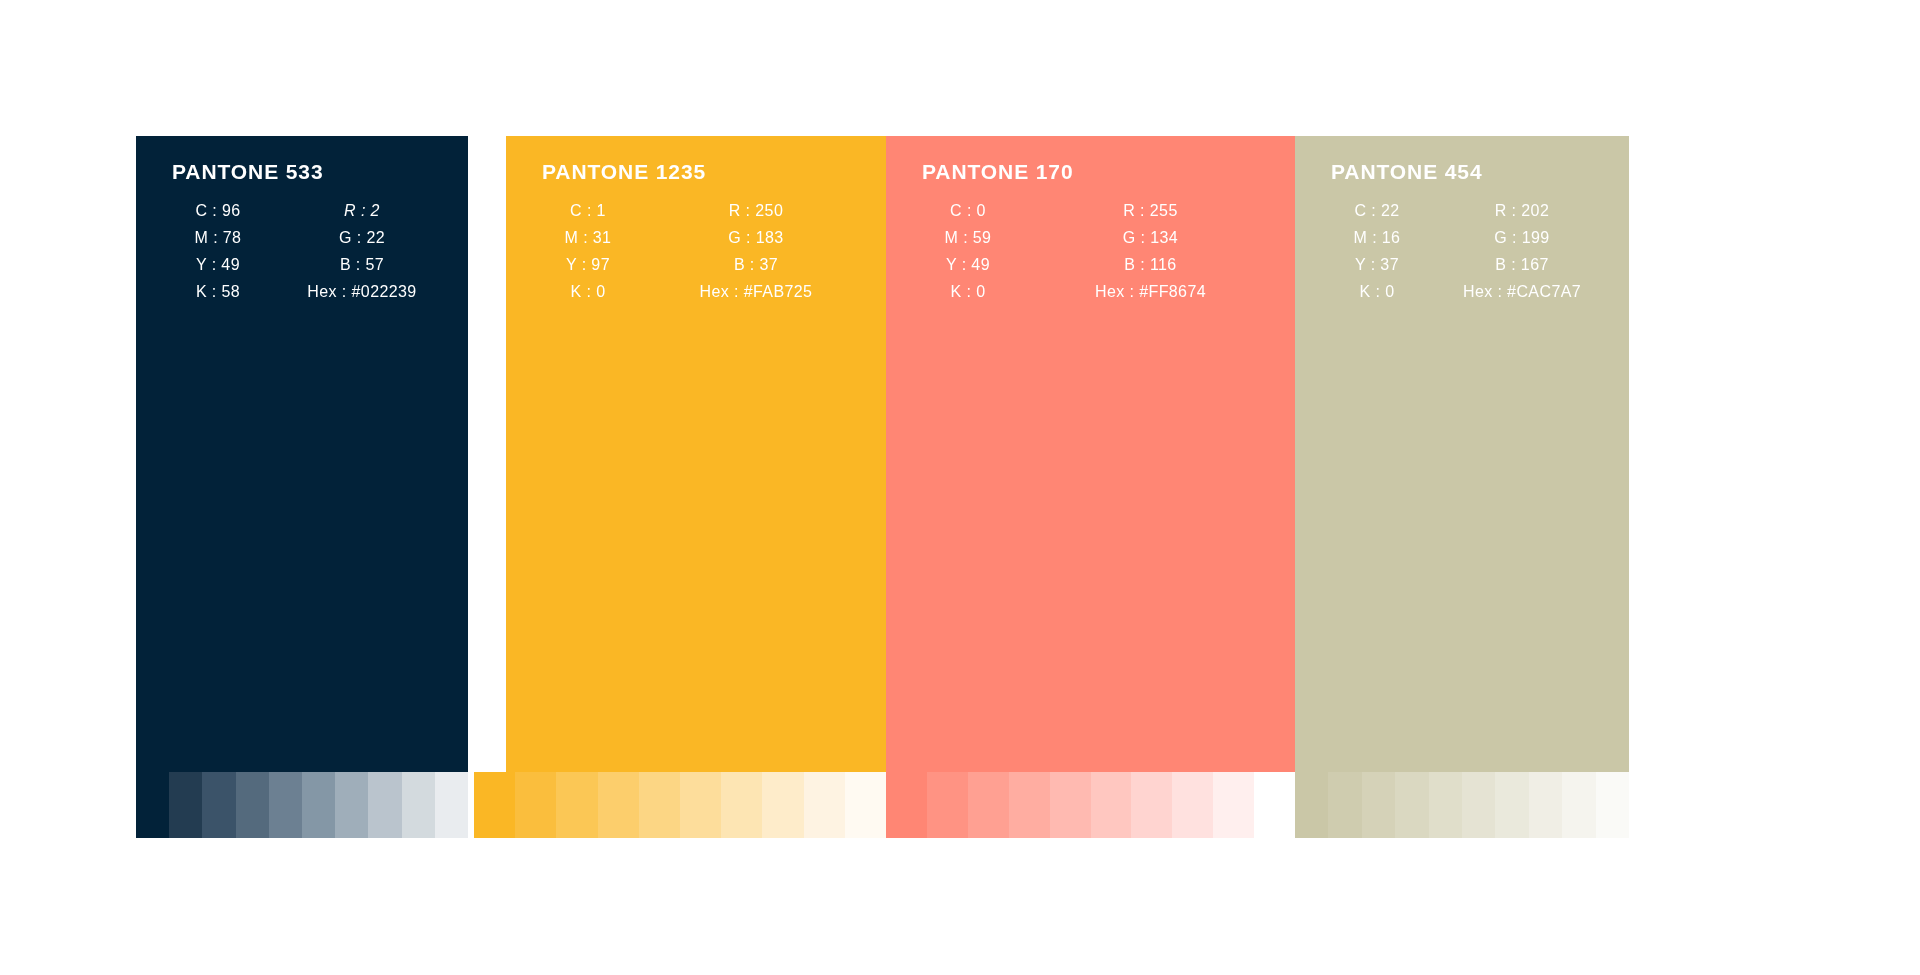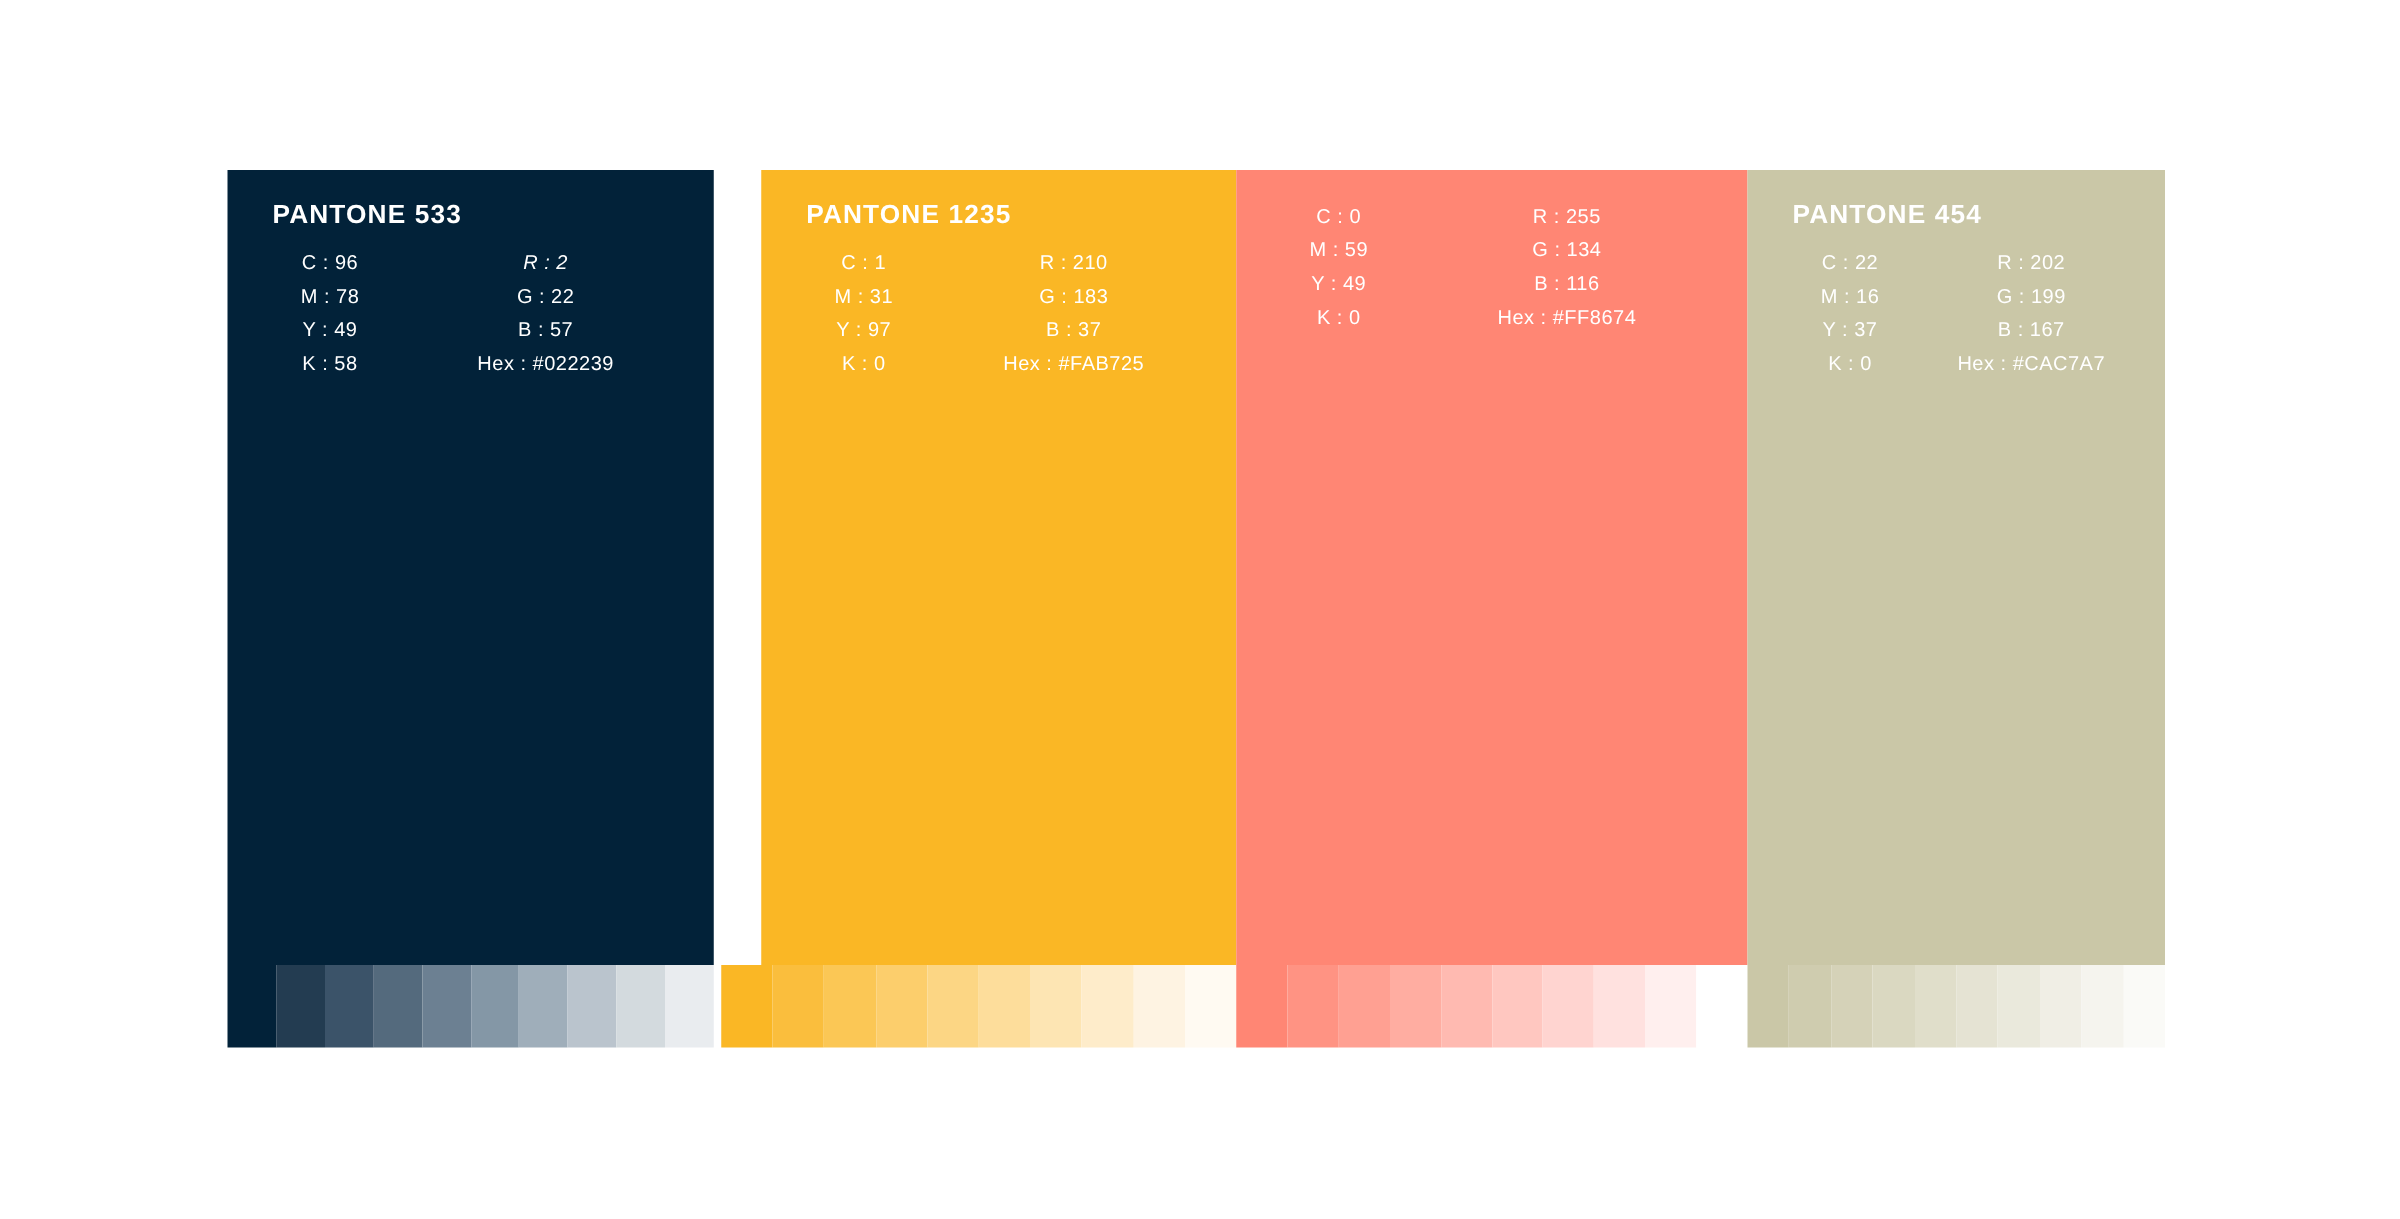--- a/index.html
+++ b/index.html
@@ -83,21 +83,21 @@
     flex: 1 1 0;
     height: 100%;
   }
 
   
 </style>
 </head>
 <body>
 
 <div id="palette-board" style="background: rgb(255, 255, 255);">
-    <div class="swatch-column" style="width: 389px; margin-right: 6px; margin-left: 46px;">
+    <div class="swatch-column" style="width: 332px; margin-right: 6px;">
       <div class="swatch-main" style="background: rgb(2, 34, 57);">
         <div class="swatch-info">
           <div class="swatch-title" style="color: rgb(255, 255, 255);">PANTONE 533</div>
           <div class="value-grid">
             <div class="value-cell" style="color: rgb(255, 255, 255);">C : 96</div>
             <div class="value-cell" style="color: rgb(255, 255, 255); font-style: italic;">R : 2</div>
             <div class="value-cell" style="color: rgb(255, 255, 255);">M : 78</div>
             <div class="value-cell" style="color: rgb(255, 255, 255);">G : 22</div>
             <div class="value-cell" style="color: rgb(255, 255, 255);">Y : 49</div>
             <div class="value-cell" style="color: rgb(255, 255, 255);">B : 57</div>
@@ -118,21 +118,21 @@
         <div class="tint-step" style="background: rgb(211, 218, 222);"></div>
         <div class="tint-step" style="background: rgb(233, 236, 239);"></div>
       </div>
     </div>
     <div class="swatch-column" style="width: 412px;">
       <div class="swatch-main" style="background: rgb(250, 183, 37); margin-left: 32px;">
         <div class="swatch-info">
           <div class="swatch-title" style="color: rgb(255, 255, 255);">PANTONE 1235</div>
           <div class="value-grid">
             <div class="value-cell" style="color: rgb(255, 255, 255);">C : 1</div>
-            <div class="value-cell" style="color: rgb(255, 255, 255);">R : 210</div>
+            <div class="value-cell" style="color: rgb(255, 255, 255);">R : 250</div>
             <div class="value-cell" style="color: rgb(255, 255, 255);">M : 31</div>
             <div class="value-cell" style="color: rgb(255, 255, 255);">G : 183</div>
             <div class="value-cell" style="color: rgb(255, 255, 255);">Y : 97</div>
             <div class="value-cell" style="color: rgb(255, 255, 255);">B : 37</div>
             <div class="value-cell" style="color: rgb(255, 255, 255);">K : 0</div>
             <div class="value-cell" style="color: rgb(255, 255, 255);">Hex : #FAB725</div>
           </div>
         </div>
       </div>
       <div class="tint-strip">
@@ -144,20 +144,21 @@
         <div class="tint-step" style="background: rgb(253, 221, 155);"></div>
         <div class="tint-step" style="background: rgb(253, 229, 179);"></div>
         <div class="tint-step" style="background: rgb(254, 236, 202);"></div>
         <div class="tint-step" style="background: rgb(254, 243, 226);"></div>
         <div class="tint-step" style="background: rgb(255, 250, 242);"></div>
       </div>
     </div>
     <div class="swatch-column" style="width: 409px;">
       <div class="swatch-main" style="background: rgb(255, 134, 116);">
         <div class="swatch-info">
+          <div class="swatch-title" style="color: rgb(255, 255, 255);">PANTONE 170</div>
           <div class="value-grid">
             <div class="value-cell" style="color: rgb(255, 255, 255);">C : 0</div>
             <div class="value-cell" style="color: rgb(255, 255, 255);">R : 255</div>
             <div class="value-cell" style="color: rgb(255, 255, 255);">M : 59</div>
             <div class="value-cell" style="color: rgb(255, 255, 255);">G : 134</div>
             <div class="value-cell" style="color: rgb(255, 255, 255);">Y : 49</div>
             <div class="value-cell" style="color: rgb(255, 255, 255);">B : 116</div>
             <div class="value-cell" style="color: rgb(255, 255, 255);">K : 0</div>
             <div class="value-cell" style="color: rgb(255, 255, 255);">Hex : #FF8674</div>
           </div>

